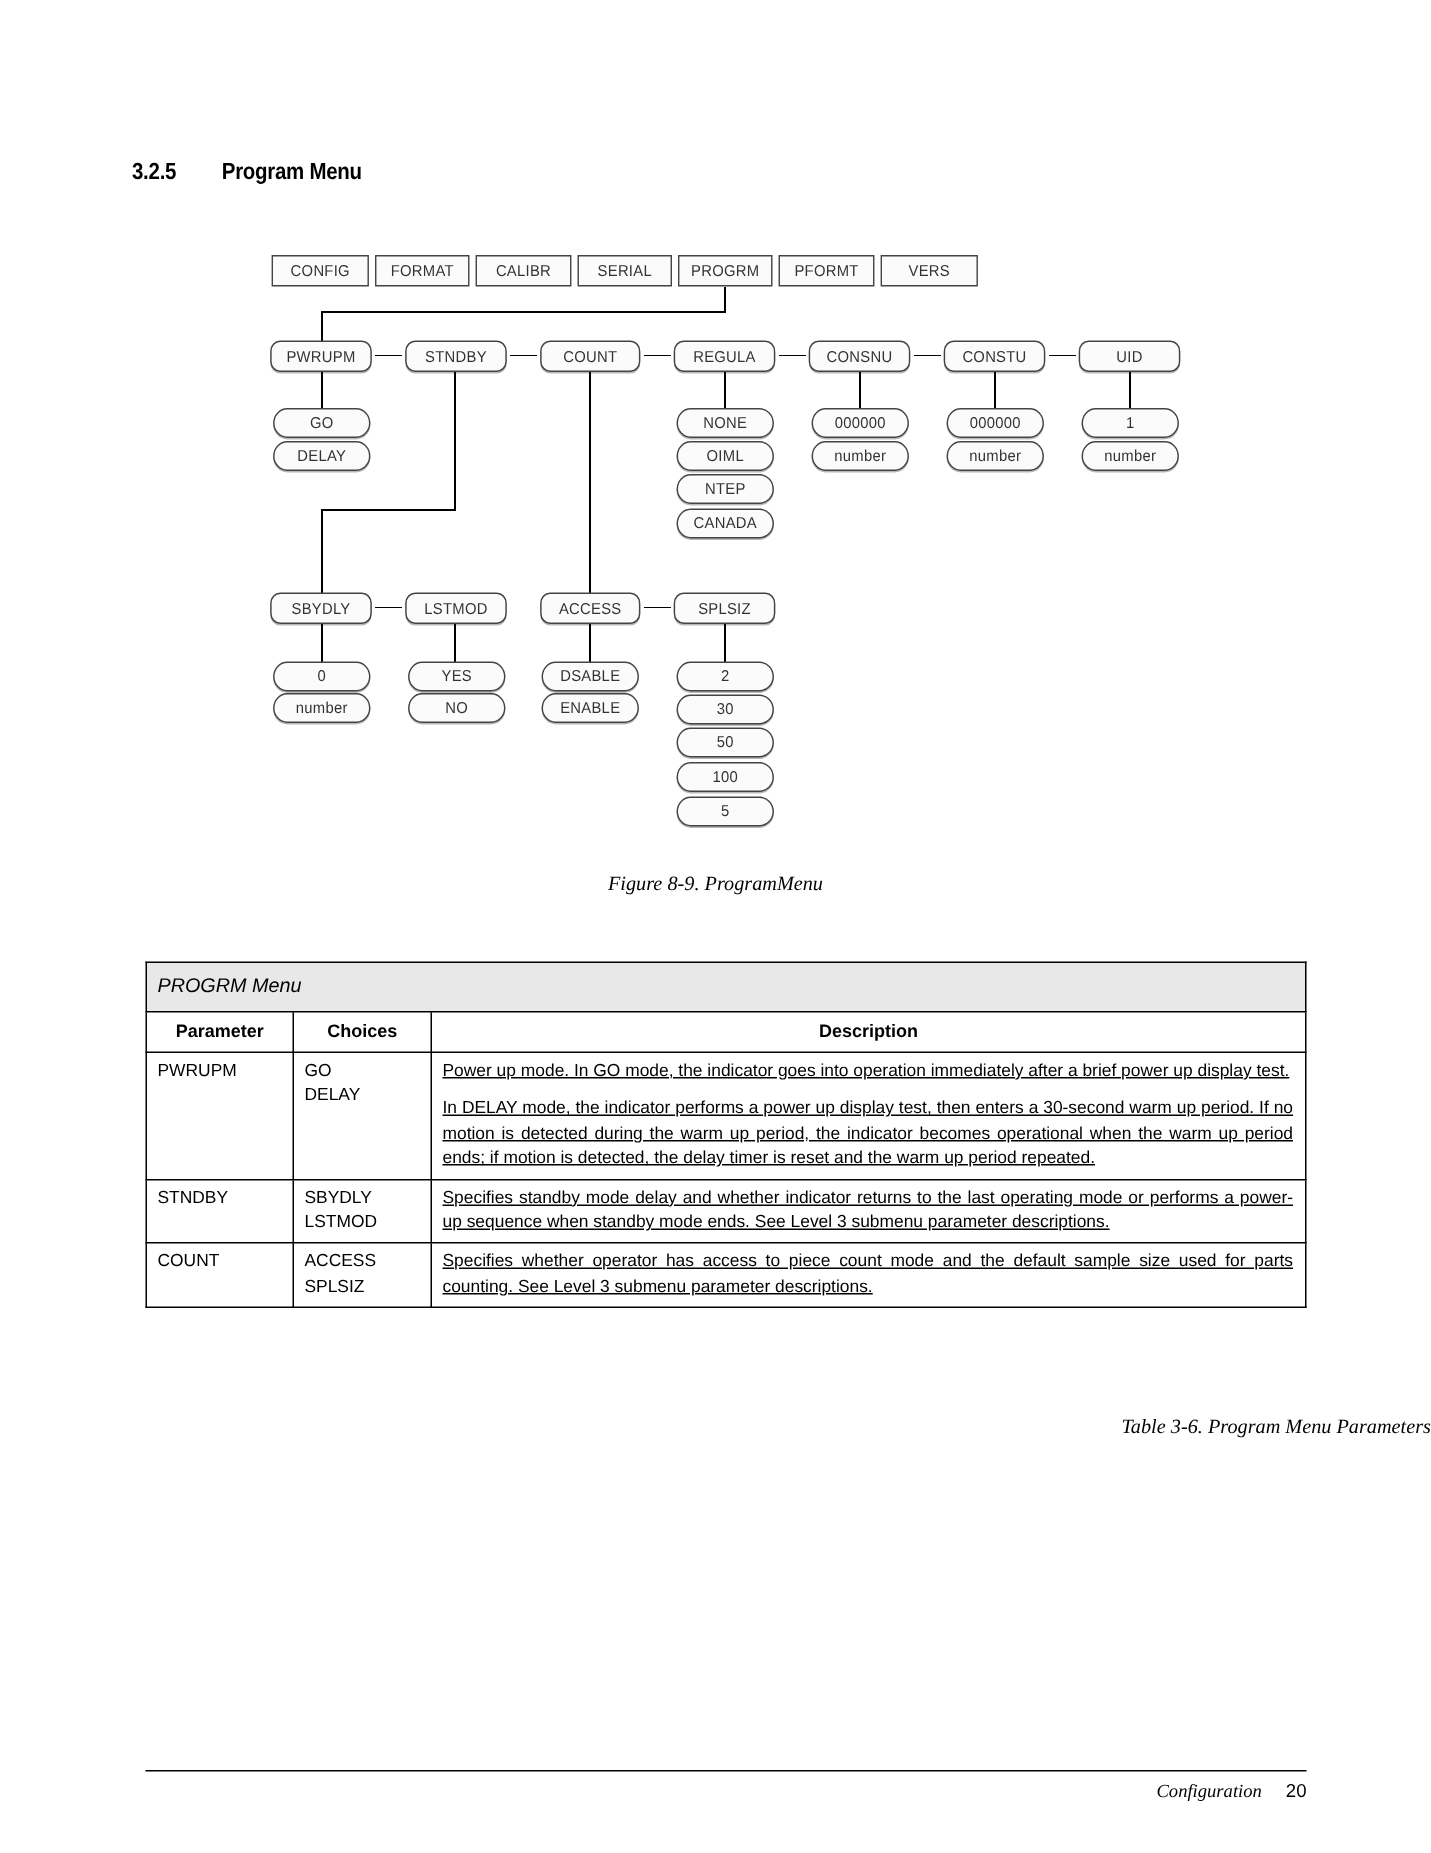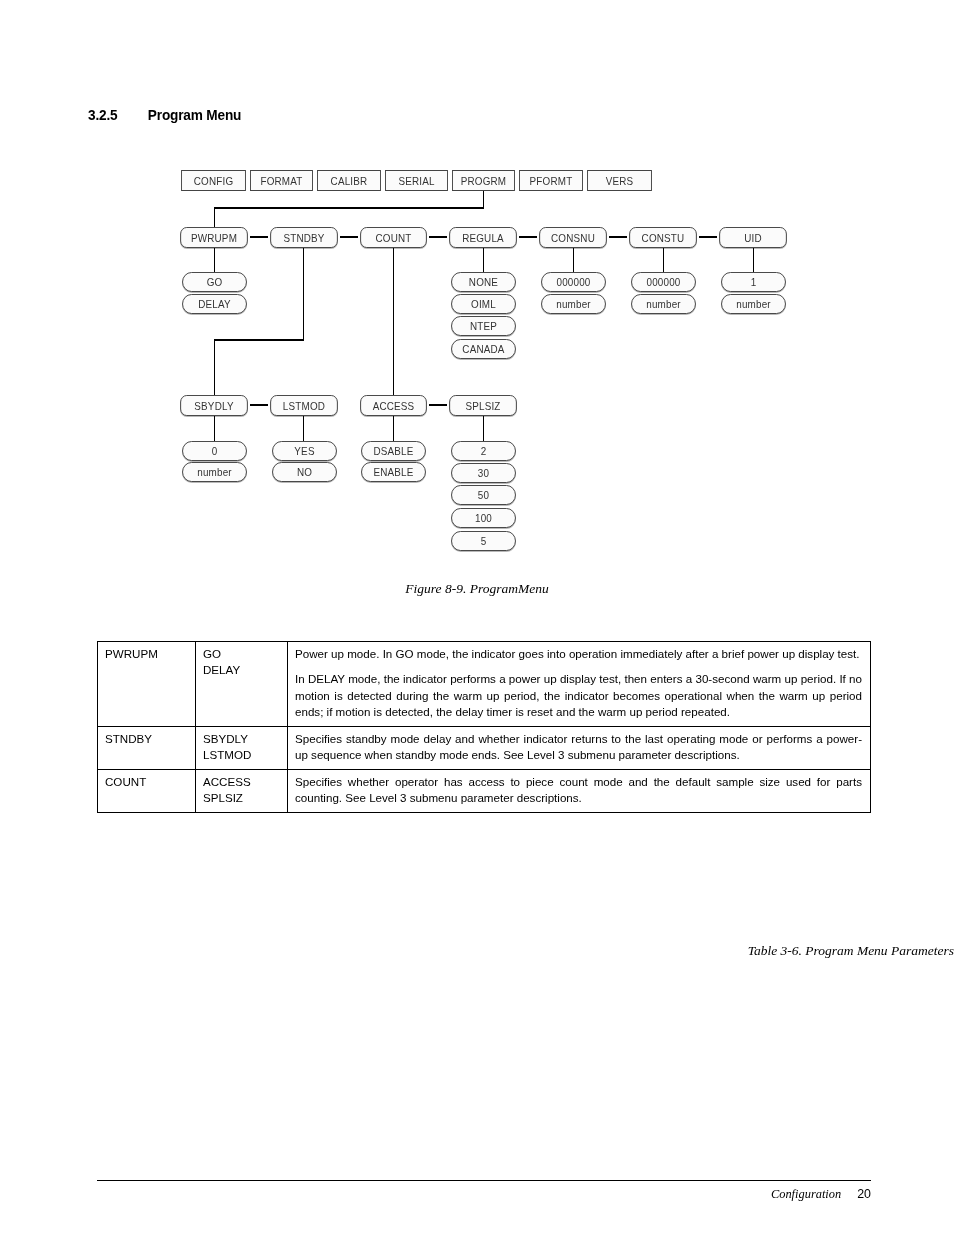--- a/index.html
+++ b/index.html
@@ -100,21 +100,21 @@
     padding: 4px 6px 5px 6px;
   }
   .tbl-head td.desc { }
   .tbl-sub td {
     font-style: italic;
     font-weight: bold;
     font-size: 11.8px;
   }
   .col-param { width: 98px; }
   .col-choices { width: 92px; }
-  .desc-cell p { margin: 0 1px 9px 0; text-align: justify; }
+  .desc-cell p { margin: 0 1px 9px 0; text-align: justify; text-decoration: underline; }
   .desc-cell p:last-child { margin-bottom: 0; }
   .choice-line { display: block; }
 
   
   .footer-rule {
     position: absolute;
     left: 97px; top: 1180px;
     width: 774px; height: 1px;
     background: #000;
   }
@@ -309,20 +309,28 @@
     </div>
   <div class="node pill" style="left:449px; top:531px; width:69px; height:20px;">
       <span>5</span>
     </div>
 </div>
 
 <div class="caption" style="top:581px;">Figure 8-9. ProgramMenu</div>
 
 <table class="param-table">
   <tbody>
+    <tr class="tbl-title">
+      <td colspan="3">PROGRM Menu</td>
+    </tr>
+    <tr class="tbl-head">
+      <td class="col-param">Parameter</td>
+      <td class="col-choices">Choices</td>
+      <td class="desc">Description</td>
+    </tr>
 
     <tr>
       <td class="col-param">PWRUPM</td>
       <td class="col-choices">
         <span class="choice-line">GO</span>
         <span class="choice-line">DELAY</span>
       </td>
       <td class="desc-cell">
         <p>Power up mode. In GO mode, the indicator goes into operation immediately after a brief power up display test.</p>
         <p>In DELAY mode, the indicator performs a power up display test, then enters a 30-second warm up period. If no motion is detected during the warm up period, the indicator becomes operational when the warm up period ends; if motion is detected, the delay timer is reset and the warm up period repeated.</p>

